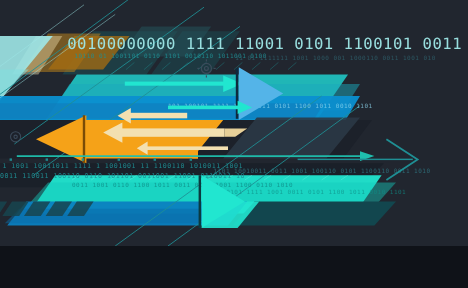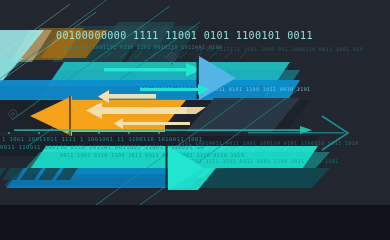--- a/index.html
+++ b/index.html
@@ -109,21 +109,21 @@
       <line x1="188" y1="150" x2="194" y2="146"></line>
       <line x1="204" y1="150" x2="210" y2="146"></line>
       <line x1="220" y1="150" x2="226" y2="146"></line>
       <line x1="236" y1="150" x2="242" y2="146"></line>
       <line x1="252" y1="150" x2="258" y2="146"></line>
       <line x1="268" y1="150" x2="274" y2="146"></line>
       <line x1="284" y1="150" x2="290" y2="146"></line>
     </g>
   </svg>
 
-  <div class="bin" style="left:56px;top:30px;font-size:10px;color:#9fe8e8;opacity:.95;">00100000000  1111  11001 0101 1100101 0011</div>
+  <div class="bin" style="left:56px;top:30px;font-size:13px;color:#9fe8e8;opacity:.95;">00100000000  1111  11001 0101 1100101 0011</div>
   <div class="bin" style="left:62px;top:44px;font-size:5px;color:#1f8f94;opacity:.9;">10110 01 1001101 0110 1101 0010110 1011001 0100</div>
   <div class="bin" style="left:196px;top:46px;font-size:5px;color:#2e5f6b;opacity:.85;">11 01 1111111 1001 1000  001 1000110 0011 1001 010</div>
   <div class="bin" style="left:140px;top:86px;font-size:5px;color:#8fd8f0;opacity:.75;">101 100101  1111  1001 0011  0101 1100 1011 0010 1101</div>
   <div class="bin" style="left:2px;top:136px;font-size:5.5px;color:#1f8f94;opacity:.95;">1 1001 10011011  1111 1 1001001 11 1100110 1010011 1001</div>
   <div class="bin" style="left:0px;top:144px;font-size:5.5px;color:#1f8f94;opacity:.95;">0011 110011 100110 0110 101101 0011001 11001 0110011 10</div>
   <div class="bin" style="left:178px;top:140px;font-size:5px;color:#2e6f7a;opacity:.9;">1101 10010011 0011  1001 100110 0101 1100110 0011 1010</div>
   <div class="bin" style="left:60px;top:152px;font-size:5px;color:#0e8f88;opacity:.85;">0011 1001 0110 1100 1011 0011 0101 1001 1100 0110 1010</div>
   <div class="bin" style="left:168px;top:158px;font-size:5px;color:#0e8f88;opacity:.7;">101 100101  1111  1001 0011  0101 1100 1011 0010 1101</div>
 
   <svg class="layer" viewBox="0 0 390 205" width="390" height="205">

